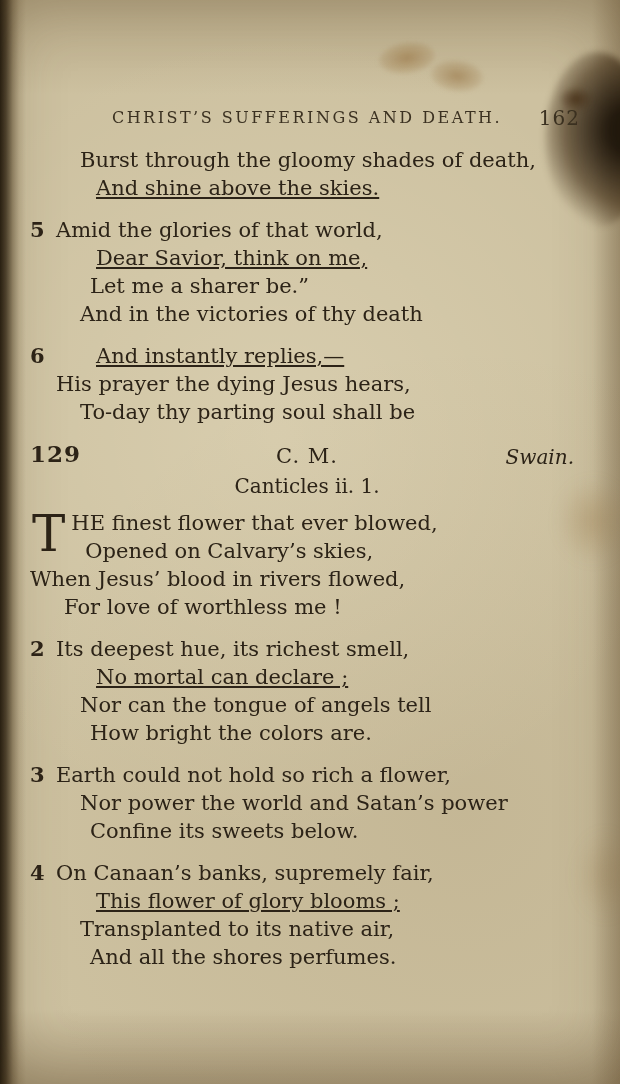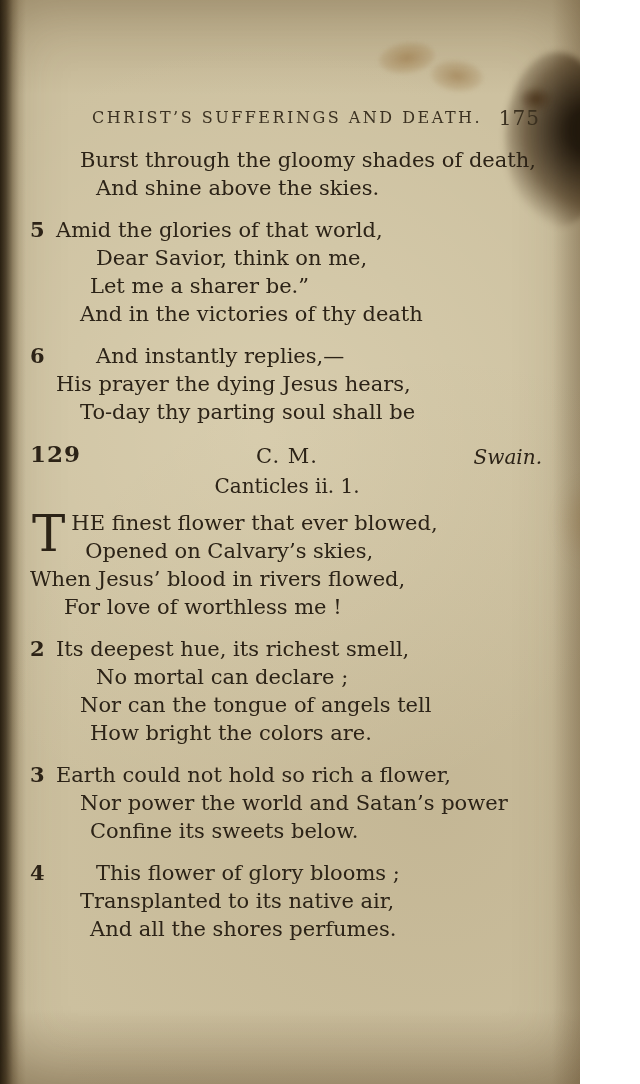--- a/index.html
+++ b/index.html
@@ -3,30 +3,29 @@
 <meta charset="utf-8">
 <style>
   html, body {
     margin: 0; padding: 0;
     width: 640px; height: 1084px;
     overflow: hidden;
     font-family: "DejaVu Serif", "Liberation Serif", serif;
   }
   .page {
     position: relative;
-    width: 540px; height: 1084px;
+    width: 620px; height: 1084px;
     background-color: #cdc1a0;
     background-image:
       radial-gradient(circle at 45% 40%, rgba(255,248,224,0.22), transparent 55%),
       radial-gradient(circle at 75% 75%, rgba(120,95,55,0.10), transparent 50%),
       linear-gradient(to bottom, rgba(110,85,50,0.22), transparent 95px),
       linear-gradient(to top, rgba(95,70,40,0.28), transparent 75px),
       linear-gradient(to left, rgba(90,65,35,0.30), transparent 28px);
     overflow: hidden;
-    padding-left: 40px;
   }
   
   .binding {
     position: absolute; left: 0; top: 0; bottom: 0; width: 26px;
     background: linear-gradient(to right,
       rgba(25,18,8,0.95) 0px, rgba(42,30,14,0.78) 6px,
       rgba(70,52,26,0.40) 13px, rgba(90,68,38,0.15) 19px, transparent 26px);
     z-index: 3;
   }
   .vignette {
@@ -89,38 +88,38 @@
 
   .stanza { position: relative; padding-left: 26px; margin-bottom: 14px; }
   .stanza.cont { margin-bottom: 14px; }
   .stanza.first-stanza { padding-left: 0; }
   .vnum {
     position: absolute; left: 0; top: 0;
     font-weight: bold; font-size: 21px;
   }
   .line { white-space: nowrap; }
   .i0 { margin-left: 0; }
-  .i1 { margin-left: 40px; }
+  .i1 { margin-left: 40px; text-decoration: underline; }
   .i2 { margin-left: 24px; }
   .i3 { margin-left: 34px; }
 
   .hymn-header {
     position: relative; height: 30px;
     margin: 2px 0 2px 0;
   }
   .hymn-number {
     position: absolute; left: 0; top: 0;
     font-weight: bold; font-size: 23px; letter-spacing: 1px;
   }
   .hymn-meter {
     position: absolute; left: 0; right: 0; top: 2px;
     text-align: center; font-size: 21px; letter-spacing: 1px;
   }
   .hymn-author {
-    position: absolute; right: 2px; top: 3px;
+    position: absolute; right: 10px; top: 3px;
     font-style: italic; font-size: 20px;
   }
   .scripture {
     text-align: center; font-size: 20px;
     margin-bottom: 9px;
   }
 
   .drop-cap {
     float: left;
     font-size: 50px; line-height: 44px;
@@ -140,21 +139,21 @@
   <div class="stain corner-spot"></div>
   <div class="stain stain-mid-right"></div>
   <div class="stain stain-low-right"></div>
   <div class="binding"></div>
   <div class="vignette"></div>
 
   <div class="content">
 
     <div class="running-header">
       <span class="rh-title">CHRIST’S SUFFERINGS AND DEATH.</span>
-      <span class="rh-page">175</span>
+      <span class="rh-page">162</span>
     </div>
 
     <div class="stanza cont">
       <div class="line i2">Burst through the gloomy shades of death,</div>
       <div class="line i1">And shine above the skies.</div>
     </div>
 
     <div class="stanza">
       <span class="vnum">5</span>
       <div class="line i0">Amid the glories of that world,</div>
@@ -196,19 +195,20 @@
 
     <div class="stanza">
       <span class="vnum">3</span>
       <div class="line i0">Earth could not hold so rich a flower,</div>
       <div class="line i2">Nor power the world and Satan’s power</div>
       <div class="line i3">Confine its sweets below.</div>
     </div>
 
     <div class="stanza">
       <span class="vnum">4</span>
+      <div class="line i0">On Canaan’s banks, supremely fair,</div>
       <div class="line i1">This flower of glory blooms ;</div>
       <div class="line i2">Transplanted to its native air,</div>
       <div class="line i3">And all the shores perfumes.</div>
     </div>
 
   </div>
 </div>
 
 </body></html>

